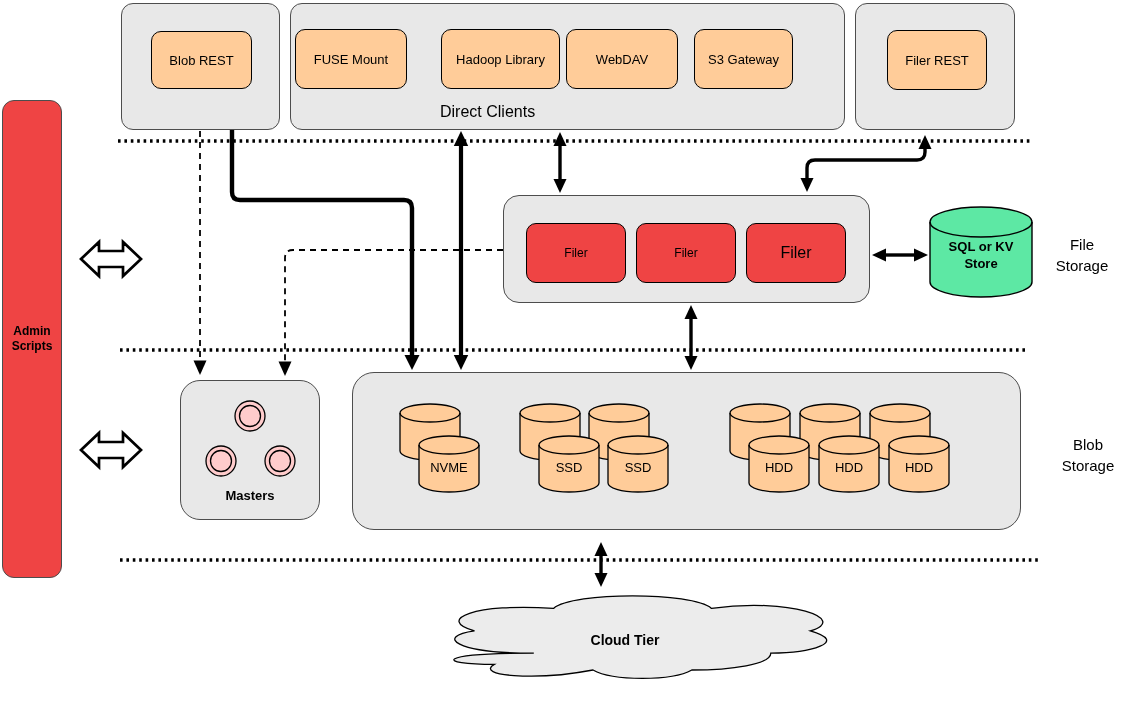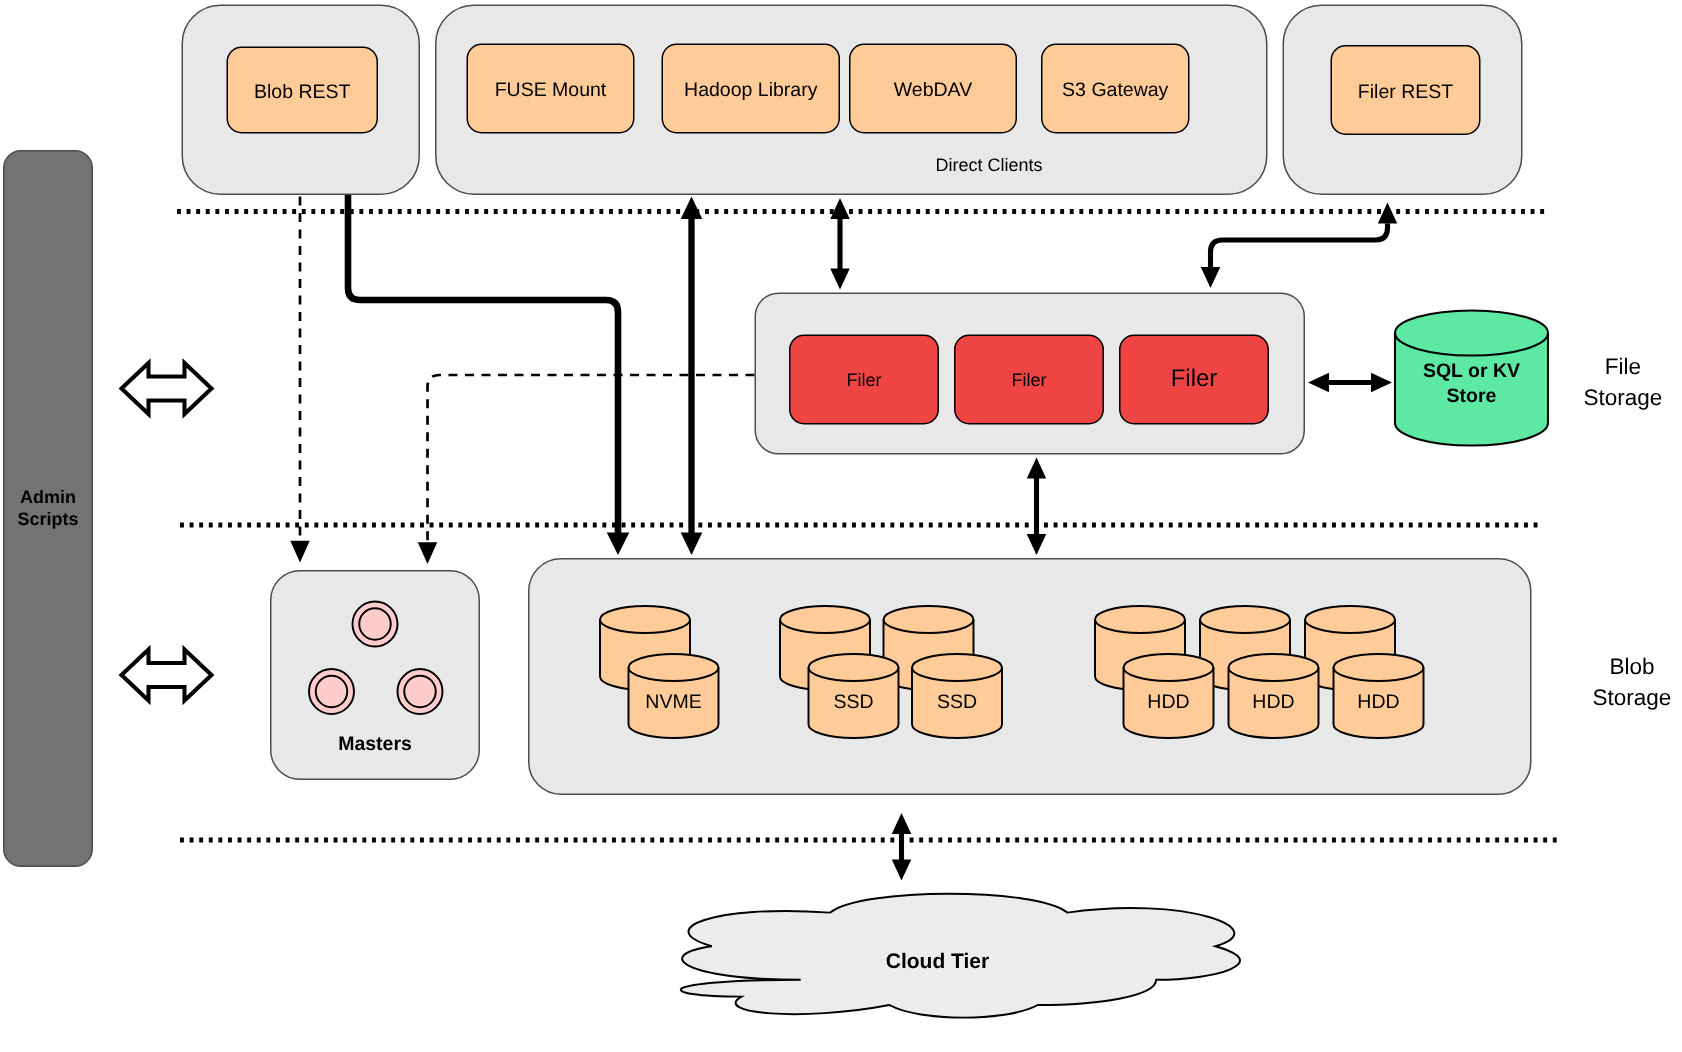--- a/index.html
+++ b/index.html
@@ -4,21 +4,21 @@
 <style>
   * { margin: 0; padding: 0; box-sizing: border-box; }
   html, body { background: #ffffff; }
   body { font-family: "Liberation Sans", "DejaVu Sans", sans-serif; }
   .canvas {
     position: relative; width: 1121px; height: 701px;
     background: #ffffff; overflow: hidden; color: #000;
   }
   .container {
     position: absolute; background: #e8e8e8;
-    border: 1.4px solid #4d4d4d; border-radius: 26px; z-index: 1;
+    border: 1.4px solid #4d4d4d; border-radius: 12px; z-index: 1;
   }
   .node {
     position: absolute; display: flex; align-items: center; justify-content: center;
     border: 1.4px solid #000; border-radius: 10px;
     font-size: 13px; text-align: center; z-index: 1;
   }
   .orange { background: #ffcc99; }
   .green  { background: #ef4444; }
   .section-label {
     position: absolute; text-align: center; font-size: 15px;
@@ -29,35 +29,35 @@
   }
   .cyl-label {
     position: absolute; width: 60px; text-align: center; font-size: 13px; z-index: 3;
   }
   .store-label {
     position: absolute; left: 935px; top: 238px; width: 92px; text-align: center;
     font-weight: bold; font-size: 13px; line-height: 17px; z-index: 3;
   }
   .admin-box {
     position: absolute; left: 2px; top: 100px; width: 60px; height: 478px;
-    background: #737373; border: 1.4px solid #4d4d4d; border-radius: 12px;
+    background: #ef4444; border: 1.4px solid #4d4d4d; border-radius: 12px;
     display: flex; align-items: center; justify-content: center;
     text-align: center; font-weight: bold; font-size: 12px; line-height: 15px; z-index: 1;
   }
   .masters-box {
     position: absolute; left: 180px; top: 380px; width: 140px; height: 140px;
     background: #e8e8e8; border: 1.4px solid #4d4d4d; border-radius: 20px; z-index: 1;
   }
   .masters-label {
     position: absolute; left: 180px; top: 488px; width: 140px; text-align: center;
     font-weight: bold; font-size: 13px; z-index: 3;
   }
   .dc-label {
-    position: absolute; left: 440px; top: 103px; width: 255px; text-align: right;
-    font-size: 12px; z-index: 3;
+    position: absolute; left: 440px; top: 103px; width: 255px; text-align: left;
+    font-size: 16px; z-index: 3;
   }
   .cloud-label {
     position: absolute; left: 565px; top: 632px; width: 120px; text-align: center;
     font-weight: bold; font-size: 14px; z-index: 3;
   }
   .filer-sm { font-size: 12px; }
   .filer-lg { font-size: 16px; }
 </style>
 </head>
 <body>
@@ -68,21 +68,21 @@
     <span>Admin Scripts</span>
   </div>
 
   <div class="container" style="left:121px; top:3px; width:159px; height:127px;">
     <div class="node orange" style="left:29px; top:27px; width:101px; height:58px;">
       <span>Blob REST</span>
     </div>
   </div>
 
   <div class="container" style="left:290px; top:3px; width:555px; height:127px;">
-    <div class="node orange" style="left:20px; top:25px; width:112px; height:60px;">
+    <div class="node orange" style="left:4px; top:25px; width:112px; height:60px;">
       <span>FUSE Mount</span>
     </div>
     <div class="node orange" style="left:150px; top:25px; width:119px; height:60px;">
       <span>Hadoop Library</span>
     </div>
     <div class="node orange" style="left:275px; top:25px; width:112px; height:60px;">
       <span>WebDAV</span>
     </div>
     <div class="node orange" style="left:403px; top:25px; width:99px; height:60px;">
       <span>S3 Gateway</span>

